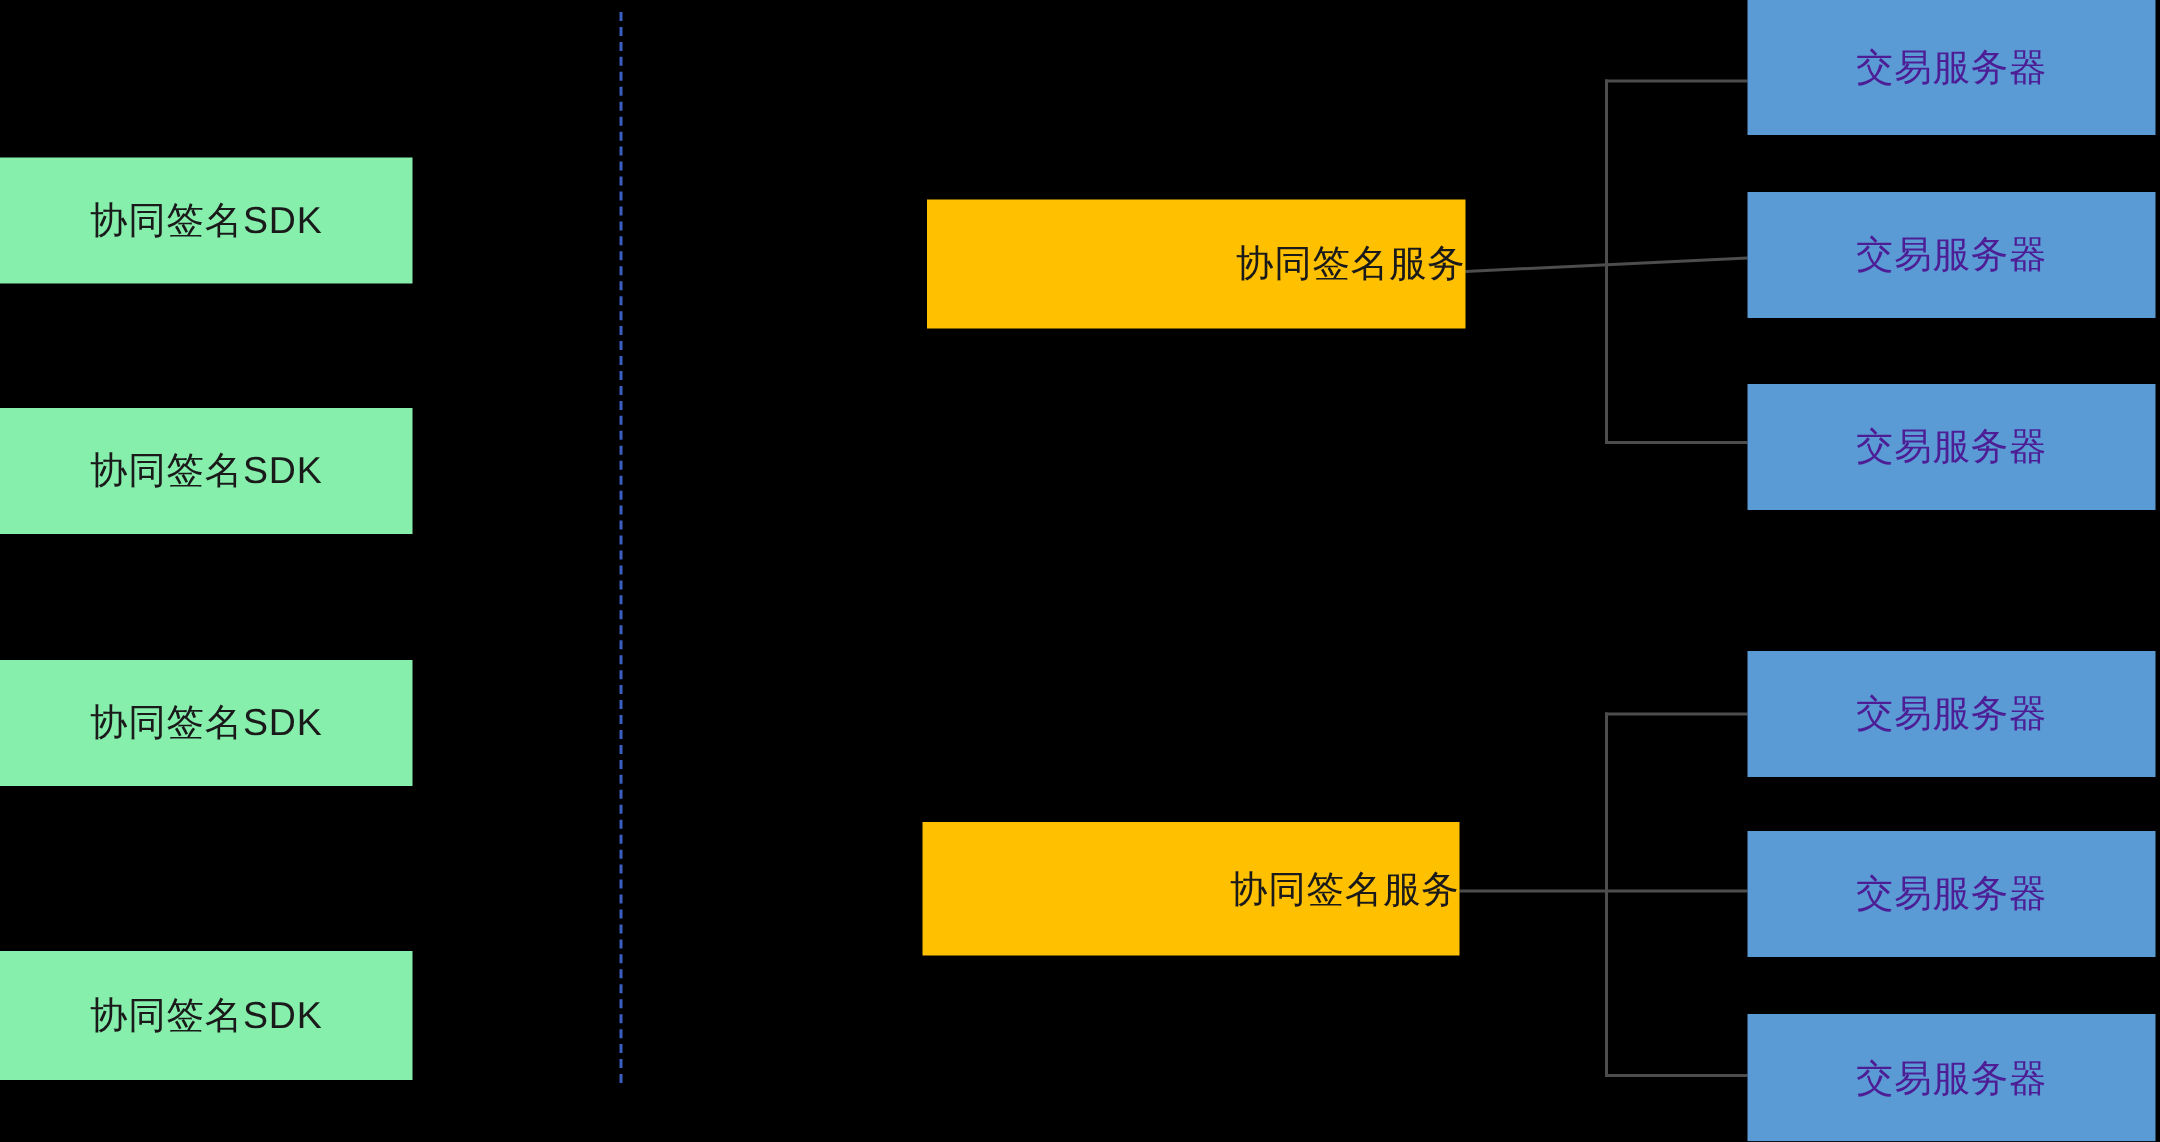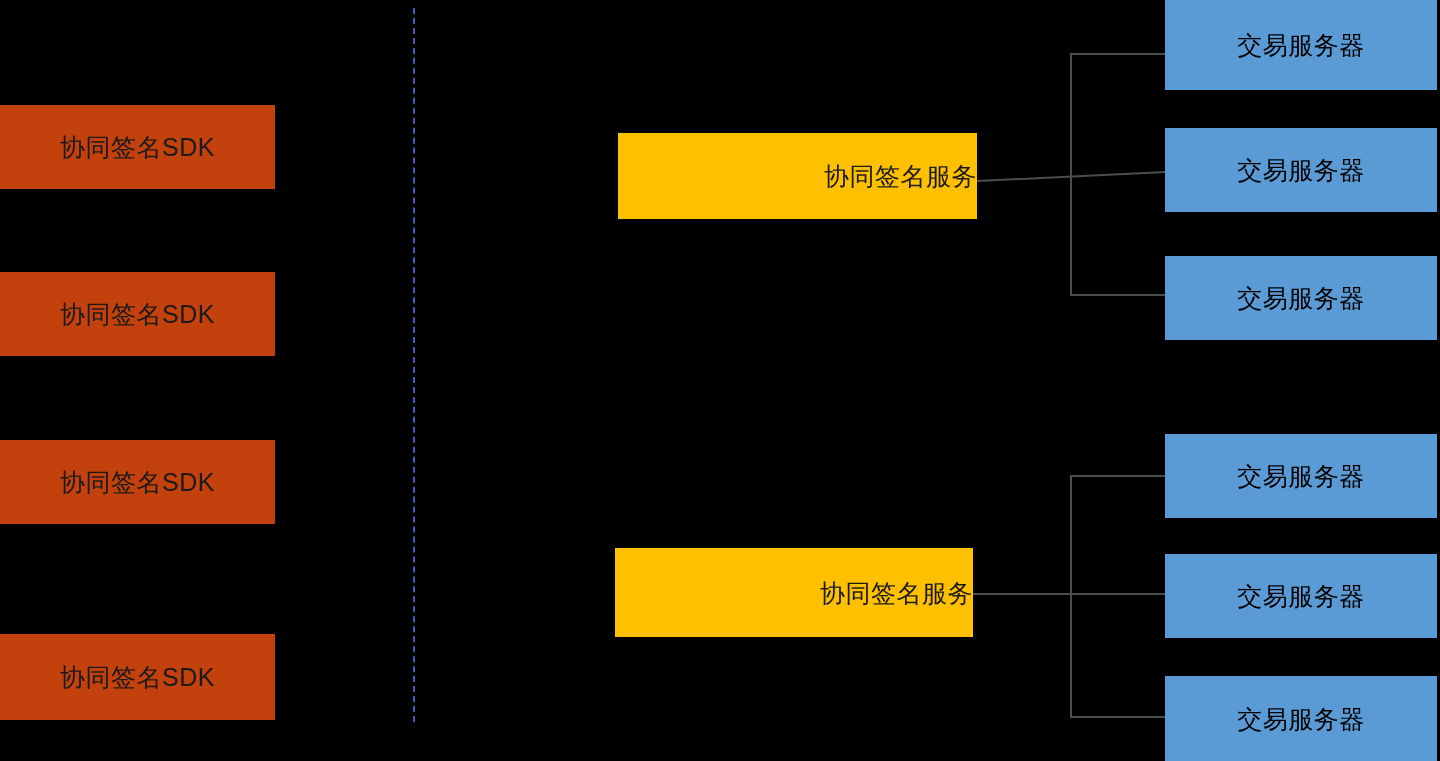--- a/index.html
+++ b/index.html
@@ -21,31 +21,31 @@
     align-items: center;
     justify-content: center;
     box-sizing: border-box;
     color: #1a1a1a;
     font-size: 25px;
     line-height: 1.2;
     letter-spacing: 0.5px;
     white-space: nowrap;
   }
   .node-sdk {
-    background: #c2410c;
+    background: #86efac;
     color: #1a1a1a;
   }
   .node-service {
     background: #FFC000;
     color: #1a1a1a;
     justify-content: flex-end;
   }
   .node-server {
     background: #5B9BD5;
-    color: #000000;
+    color: #4c1d95;
   }
   .divider {
     position: absolute;
     border-left: 2px dashed #3B5FC0;
     width: 0;
   }
   svg.conn-svg {
     position: absolute;
     overflow: visible;
     pointer-events: none;

